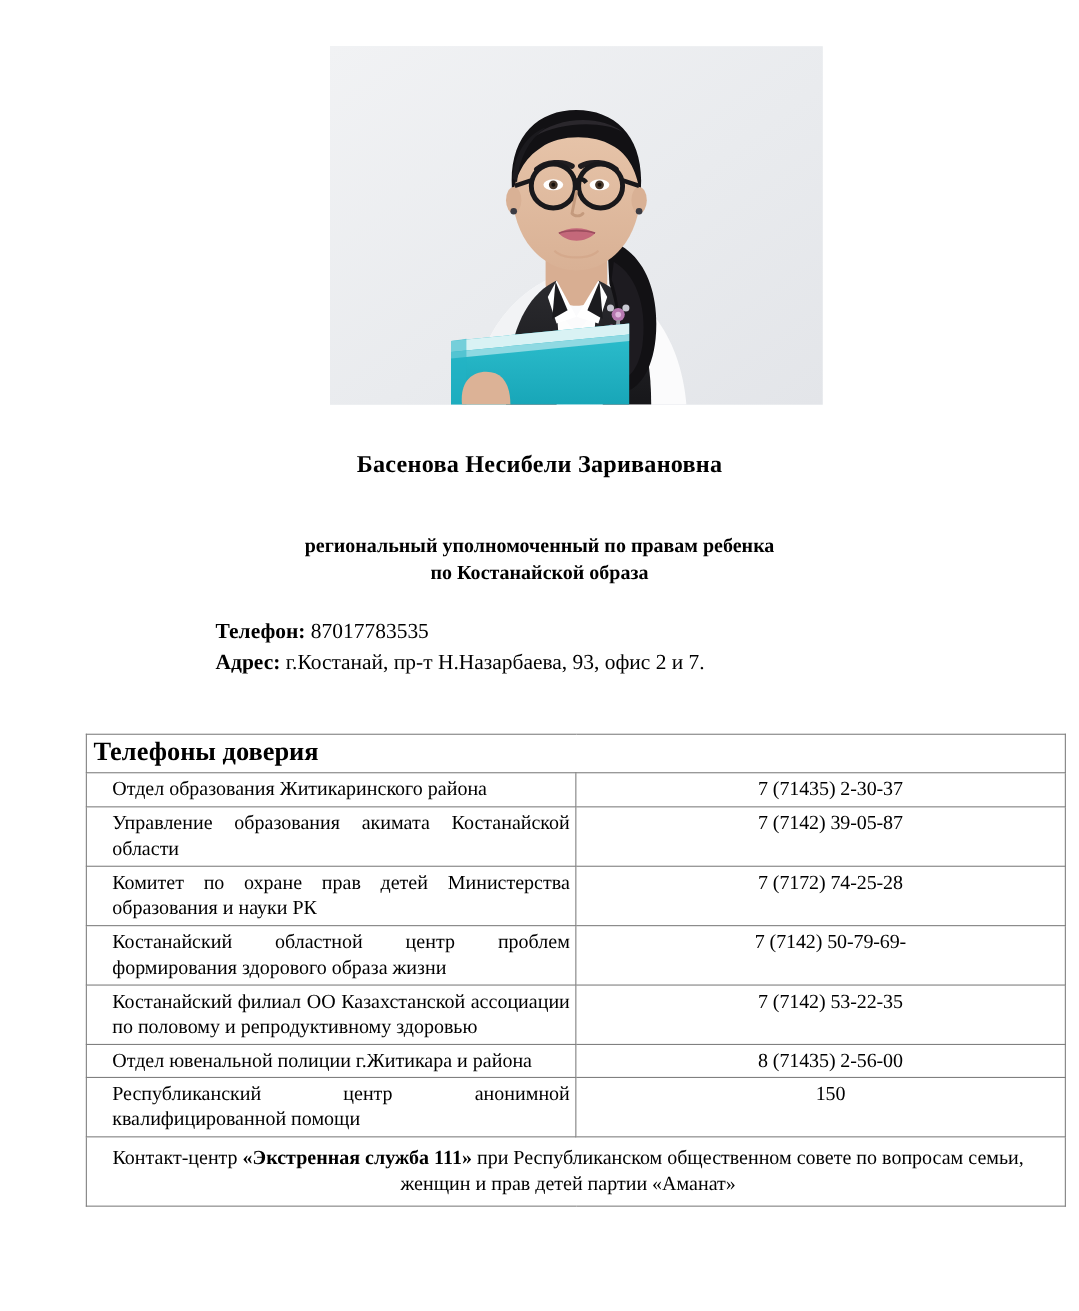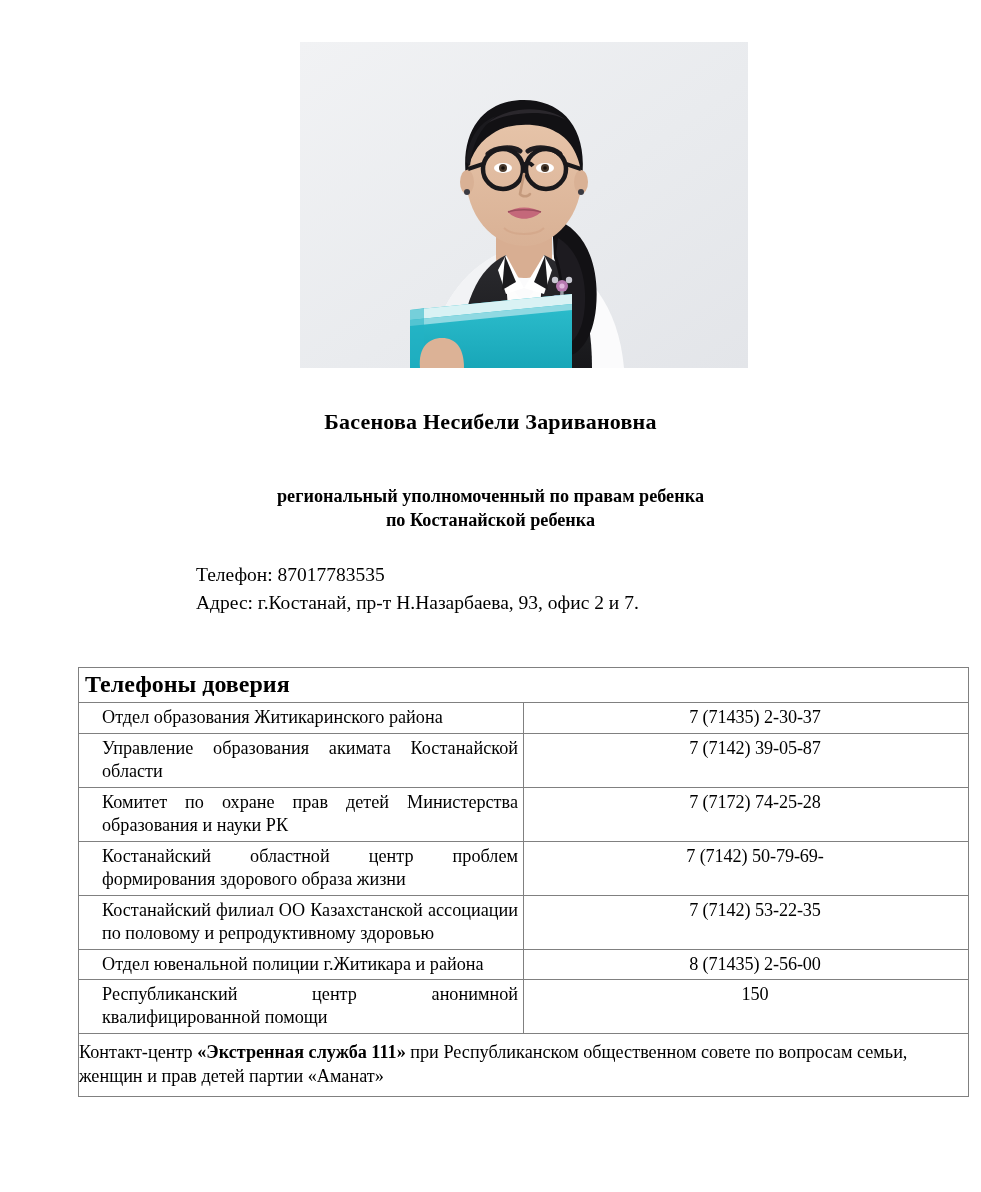--- a/index.html
+++ b/index.html
@@ -67,21 +67,21 @@
     position: absolute;
     left: 196px;
     top: 561px;
     font-size: 19.5px;
     line-height: 1.44;
   }
   .contacts .line {
     white-space: nowrap;
   }
   .contacts .lbl {
-    font-weight: normal;
+    font-weight: bold;
   }
 
   
   .tbl {
     position: absolute;
     left: 78px;
     top: 667px;
     width: 891px;
     border-collapse: collapse;
     table-layout: fixed;
@@ -105,21 +105,21 @@
     font-weight: normal;
     letter-spacing: -0.1px;
   }
   .tbl tr.head td {
     font-size: 24px;
     font-weight: bold;
     padding: 2px 5px 3px 6px;
     line-height: 1.22;
   }
   .tbl tr.footnote td {
-    text-align: left;
+    text-align: center;
     padding: 6px 14px 8px 0;
     line-height: 1.32;
   }
   .tbl tr.footnote b {
     font-weight: bold;
   }
 </style>
 </head>
 <body>
 
@@ -224,21 +224,21 @@
 
         <path d="M120 326 C118 306 128 296 142 296 C156 296 164 306 164 326 Z" fill="#dcb296"></path>
       </g>
     </svg>
   </div>
 
   <div class="name-heading">Басенова Несибели Заривановна</div>
 
   <div class="role">
     <div>региональный уполномоченный по правам ребенка</div>
-    <div>по Костанайской ребенка</div>
+    <div>по Костанайской образа</div>
   </div>
 
   <div class="contacts">
     <div class="line">
       <span class="lbl">Телефон:</span><span> 87017783535</span>
     </div>
     <div class="line">
       <span class="lbl">Адрес:</span><span> г.Костанай, пр-т Н.Назарбаева, 93, офис 2 и 7.</span>
     </div>
   </div>

